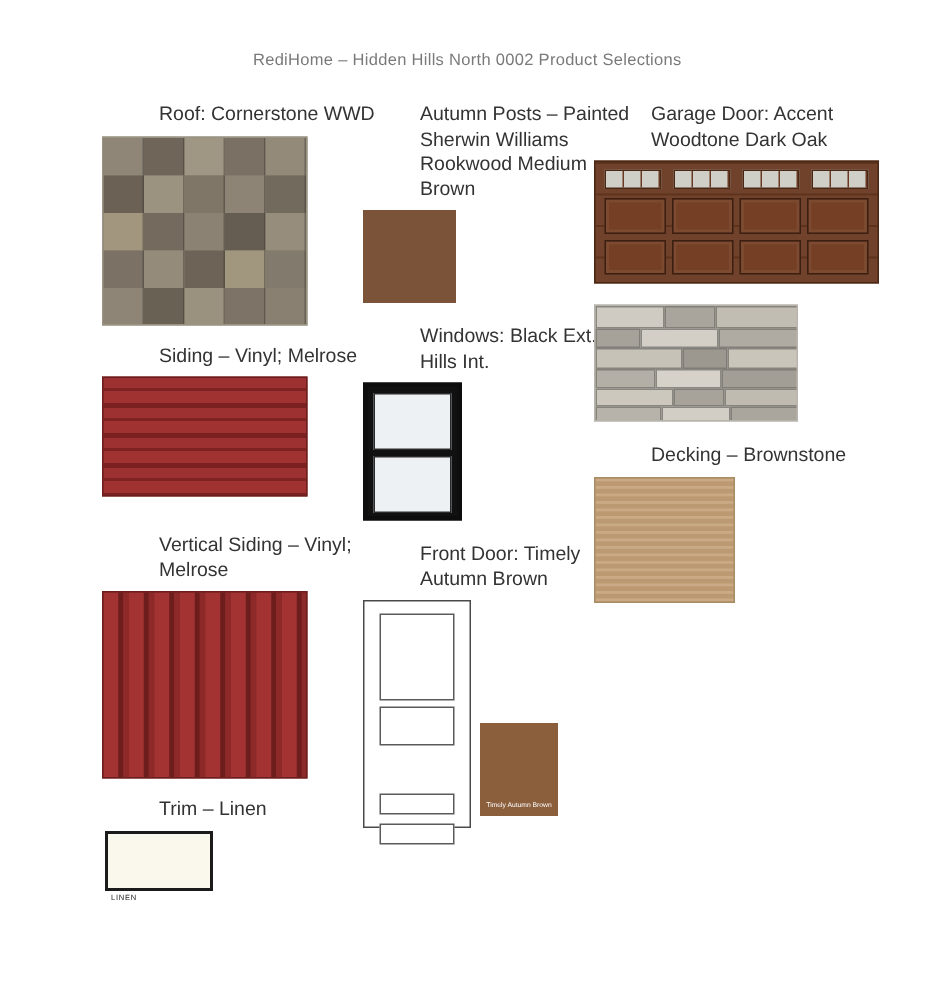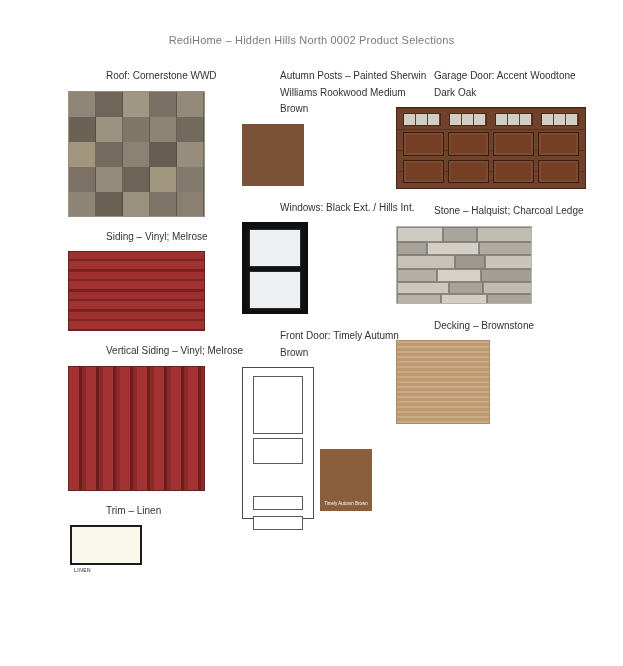--- a/index.html
+++ b/index.html
@@ -33,21 +33,21 @@
   .col {
     position: absolute;
     top: 68px;
   }
   .col-1 { left: 68px; width: 160px; }
   .col-2 { left: 242px; width: 160px; }
   .col-3 { left: 396px; width: 180px; }
 
   .item { margin-bottom: 6px; }
   .caption {
-    font-size: 10px;
+    font-size: 13px;
     line-height: 16.5px;
     color: #333333;
     margin-bottom: 6px;
     width: 150px;
     padding-left: 38px;
   }
   .swatch {
     position: relative;
     overflow: hidden;
   }
@@ -330,21 +330,21 @@
           <div class="tab" style="background:#8a8071;"></div>
         </div>
       </div>
     </div>
 
     <div class="item" style="margin-top:12px;">
       <div class="caption">Siding – Vinyl; Melrose</div>
       <div class="swatch siding"></div>
     </div>
 
-    <div class="item" style="margin-top:12px;">
+    <div class="item" style="margin-top:24px;">
       <div class="caption">Vertical Siding – Vinyl; Melrose</div>
       <div class="swatch vsiding"></div>
     </div>
 
     <div class="item" style="margin-top:12px;">
       <div class="caption">Trim – Linen</div>
       <div class="swatch trim-box"></div>
       <div class="trim-label">LINEN</div>
     </div>
 
@@ -417,21 +417,20 @@
           <div class="gp"></div>
           <div class="gp"></div>
           <div class="gp"></div>
           <div class="gp"></div>
           <div class="gp"></div>
         </div>
       </div>
     </div>
 
     <div class="item" style="margin-top:14px;">
-      <div class="caption">Stone – Halquist; Charcoal Ledge</div>
       <div class="swatch stone">
         <div class="s" style="left:0;top:0;width:46px;height:15px;background:#cfcbc2;"></div>
         <div class="s" style="left:46px;top:0;width:34px;height:15px;background:#a9a59c;"></div>
         <div class="s" style="left:80px;top:0;width:56px;height:15px;background:#c2bdb3;"></div>
         <div class="s" style="left:0;top:15px;width:30px;height:13px;background:#a6a199;"></div>
         <div class="s" style="left:30px;top:15px;width:52px;height:13px;background:#d3cfc6;"></div>
         <div class="s" style="left:82px;top:15px;width:54px;height:13px;background:#b0aba2;"></div>
         <div class="s" style="left:0;top:28px;width:58px;height:14px;background:#c7c2b8;"></div>
         <div class="s" style="left:58px;top:28px;width:30px;height:14px;background:#9d988f;"></div>
         <div class="s" style="left:88px;top:28px;width:48px;height:14px;background:#cac5bb;"></div>

